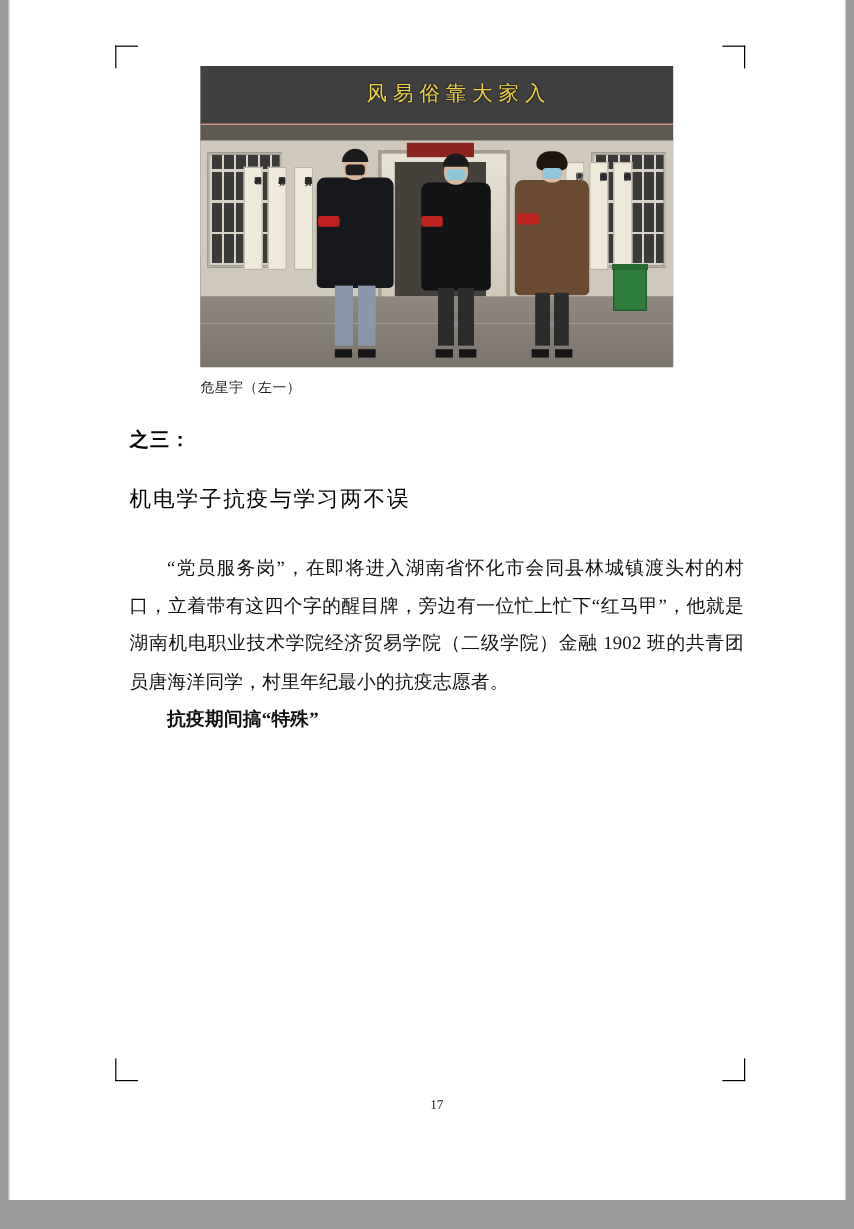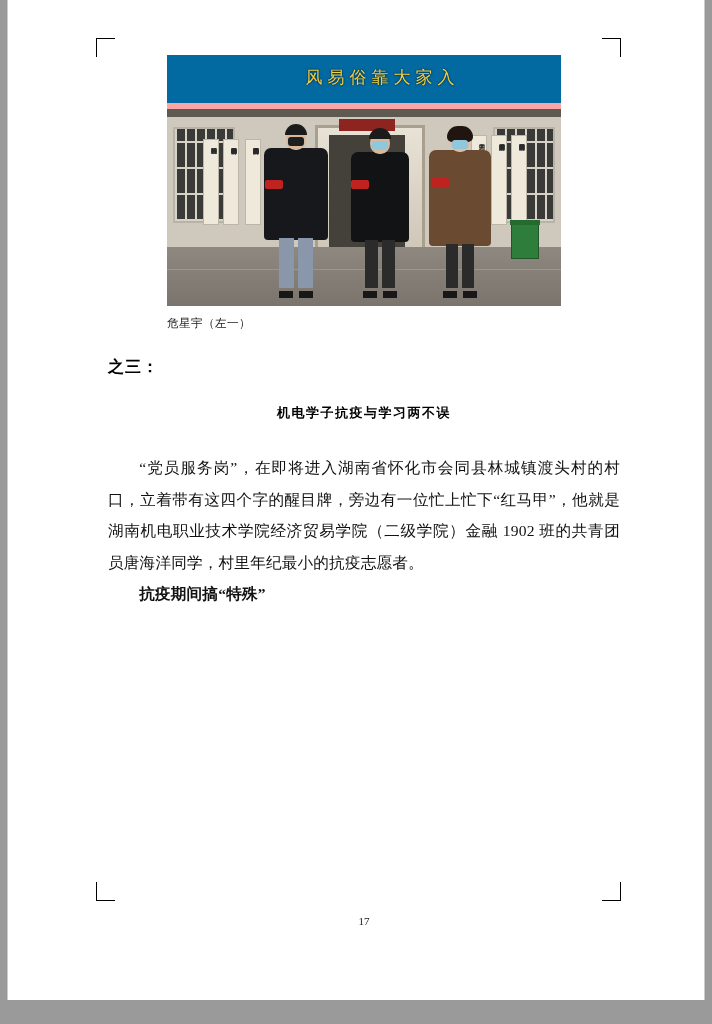--- a/index.html
+++ b/index.html
@@ -54,22 +54,22 @@
   }
   
   .ph-bg {
     position: absolute; inset: 0;
     background:
       linear-gradient(#b8b2a8 0 38%, #c9c3b8 38% 62%, #9d968b 62% 100%);
   }
   
   .ph-banner {
     position: absolute; left: 0; top: 0; width: 100%; height: 48px;
-    background: #0369a1;
-    border-bottom: 6px solid #fca5a5;
+    background: #404040;
+    border-bottom: 1px solid #fca5a5;
   }
   .ph-banner span {
     position: absolute; left: 50%; top: 50%;
     transform: translate(-38%, -55%);
     color: #f0d24a;
     font-size: 17px;
     letter-spacing: 5px;
     font-family: "Liberation Serif", serif;
     white-space: nowrap;
     text-shadow: 0 0 2px #000;
@@ -227,23 +227,22 @@
   .section-label {
     margin-top: 26px;
     font-size: 16px;
     font-weight: bold;
     color: #000;
     letter-spacing: 1px;
     font-family: "Liberation Serif", serif;
   }
   .article-title {
     margin-top: 26px;
-    text-align: center;
-    font-size: 13px;
-    font-weight: bold;
+    font-size: 18px;
+    font-weight: normal;
     letter-spacing: 1.5px;
   }
   .body-text {
     margin-top: 30px;
     font-size: 15.6px;
     line-height: 31.5px;
     text-align: justify;
     text-justify: inter-ideograph;
     color: #111;
     letter-spacing: 0.2px;

